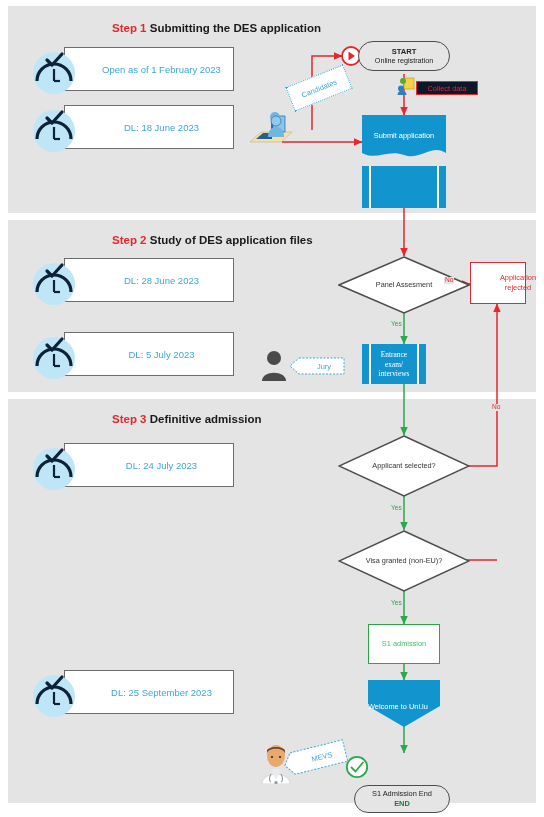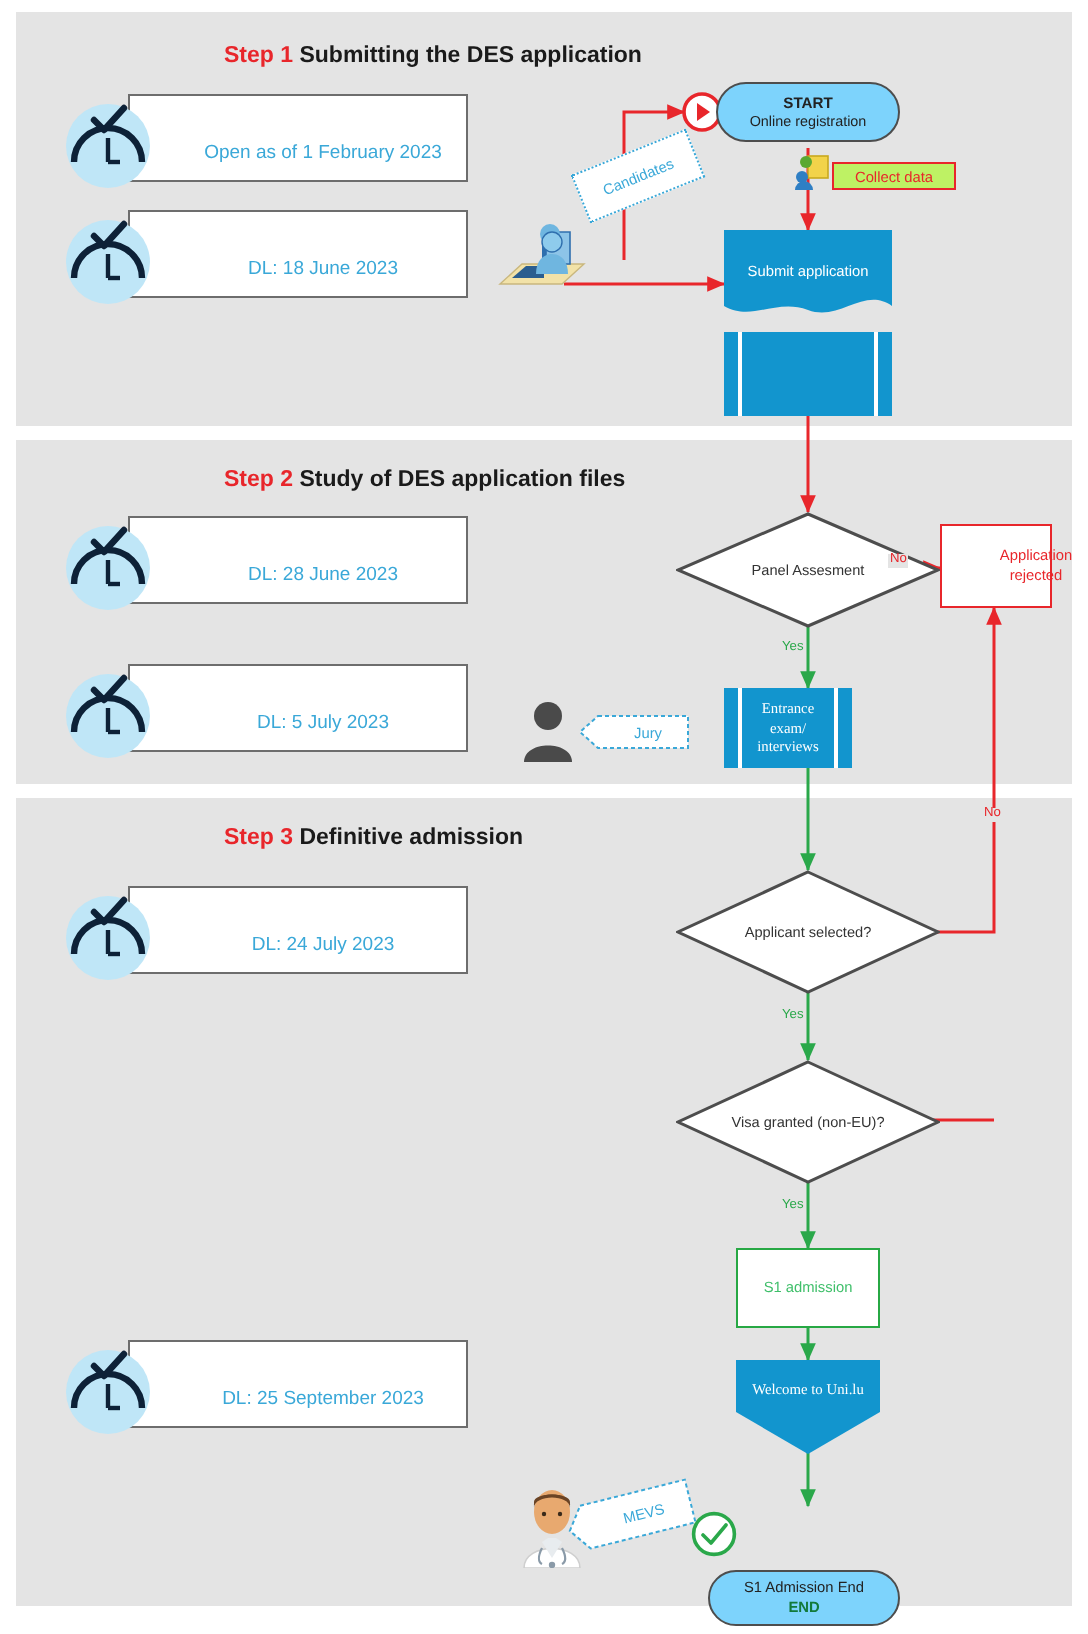--- a/index.html
+++ b/index.html
@@ -11,52 +11,52 @@
   #panel-2{top:220px;height:172px;}
   #panel-3{top:399px;height:404px;}
 
   .step-title{position:absolute;font-size:11.5px;font-weight:bold;color:#1a1a1a;white-space:nowrap;margin-left:48px;}
   .step-title .step-num{color:#e8262b;}
 
   
   .date-row{position:absolute;}
   .date-box{position:absolute;left:32px;top:0;width:170px;height:44px;
             background:#ffffff;border:1.3px solid #6d6d6d;box-sizing:border-box;}
-  .date-text{position:absolute;left:52px;top:0;width:155px;height:58px;
+  .date-text{position:absolute;left:52px;top:0;width:155px;height:44px;
              display:flex;align-items:center;justify-content:center;
              font-size:9.5px;color:#3aa8d8;text-align:center;}
   .clock-ic{position:absolute;left:0px;top:4px;width:44px;height:44px;}
 
   
   .fl{position:absolute;box-sizing:border-box;}
-  .terminator{border:1.6px solid #4d4d4d;border-radius:16px;background:#7dd3fc;
+  .terminator{border:1.6px solid #4d4d4d;border-radius:16px;background:#e5e5e5;
               display:flex;flex-direction:column;align-items:center;justify-content:center;}
   .t-strong{font-size:7.6px;font-weight:bold;color:#222;line-height:1.25;}
   .t-sub{font-size:7.2px;color:#222;line-height:1.25;}
   .t-end{font-size:7.4px;font-weight:bold;color:#127a3a;line-height:1.3;}
   .t-endtop{font-size:7.4px;color:#222;line-height:1.3;}
   .predef{background:#1295ce;}
   .predef-label{position:absolute;left:10px;right:10px;top:50%;transform:translateY(-50%);
                 text-align:center;font-size:7.4px;color:#ffffff;line-height:1.3;}
   .predef-bar{position:absolute;top:0;bottom:0;width:2px;background:#ffffff;}
   .diamond-label{position:absolute;left:0;right:0;top:50%;transform:translateY(-50%);
                  text-align:center;font-size:7.3px;color:#333;line-height:1.3;}
 
   .rejbox{border:1.6px solid #e8262b;background:#ffffff;
           display:flex;align-items:center;justify-content:center;text-align:center;
           font-size:7.4px;color:#e8262b;line-height:1.3;padding-left:40px;}
   .s1box{border:1.6px solid #27a844;background:#ffffff;
          display:flex;align-items:center;justify-content:center;text-align:center;
          font-size:7.4px;color:#3fbf6a;line-height:1.3;}
-  .collectbox{border:1.5px solid #e8262b;background:#bef264;
+  .collectbox{border:1.5px solid #e8262b;background:#0f172a;
          display:flex;align-items:center;justify-content:center;
          font-size:7.4px;color:#e8262b;}
 
-  .pent-label{position:absolute;left:0;right:0;top:10px;text-align:center;
-              font-size:7.4px;color:#ffffff;line-height:1.3;font-family:Liberation Serif, serif;}
+  .pent-label{position:absolute;left:0;right:0;top:22px;text-align:left;
+              font-size:7.4px;color:#ffffff;line-height:1.3;}
 
   .callout{position:absolute;font-size:7.4px;color:#3aa8d8;}
   .callout-txt{position:absolute;left:0;top:0;width:100%;height:100%;
                display:flex;align-items:center;justify-content:center;}
 
   .edge-label{position:absolute;font-size:6.6px;line-height:1;background:#e4e4e4;padding:0 1px;}
   .lbl-yes{color:#2aa84a;}
   .lbl-no{color:#e8262b;}
 
   svg.ov{position:absolute;left:0;top:0;width:544px;height:817px;pointer-events:none;}

